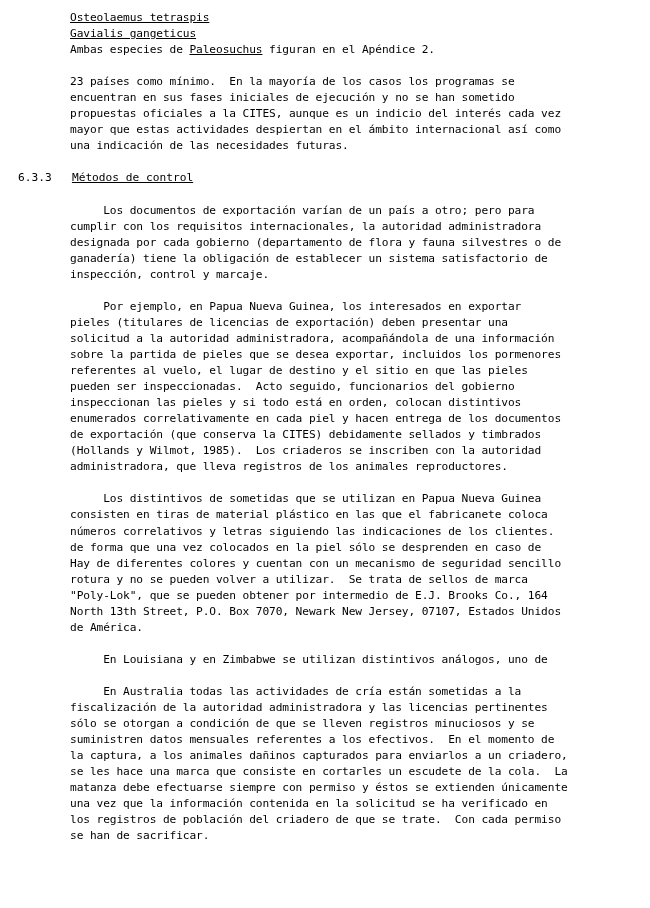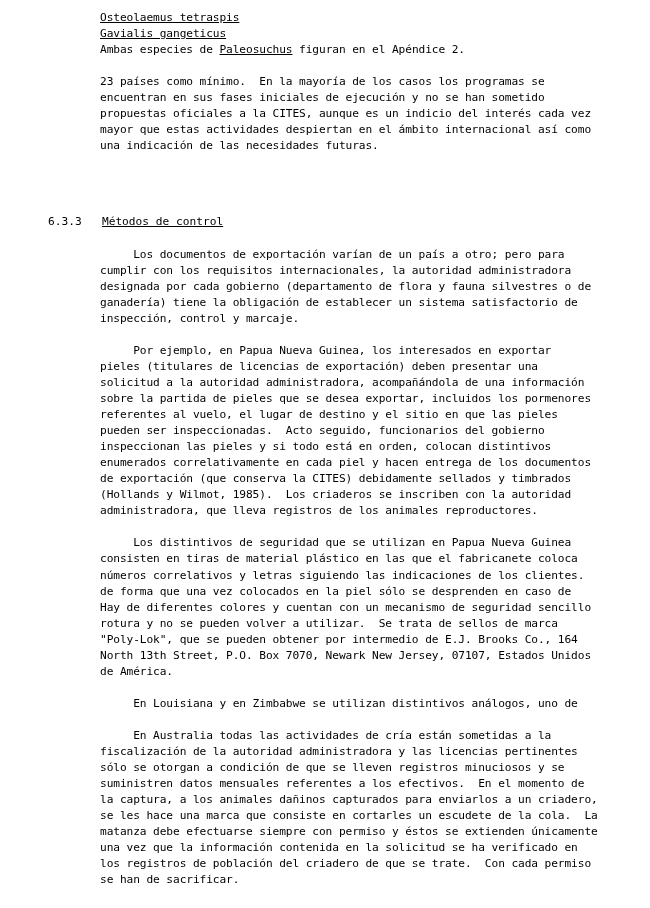--- a/index.html
+++ b/index.html
@@ -12,21 +12,21 @@
     height: 908px;
     overflow: hidden;
     font-family: "DejaVu Sans Mono", monospace;
     color: #000000;
   }
   .page {
     position: relative;
     width: 650px;
     height: 908px;
     box-sizing: border-box;
-    padding: 10px 22px 0 100px;
+    padding: 10px 22px 0 70px;
   }
   .line {
     font-size: 11.2px;
     line-height: 16.05px;
     letter-spacing: -0.1px;
     white-space: pre;
   }
   .u {
     text-decoration: underline;
   }
@@ -55,21 +55,21 @@
   <div>
     <div class="line">23 países como mínimo.  En la mayoría de los casos los programas se</div>
     <div class="line">encuentran en sus fases iniciales de ejecución y no se han sometido</div>
     <div class="line">propuestas oficiales a la CITES, aunque es un indicio del interés cada vez</div>
     <div class="line">mayor que estas actividades despiertan en el ámbito internacional así como</div>
     <div class="line">una indicación de las necesidades futuras.</div>
   </div>
 
   <div class="blank"></div>
 
-  <div class="sec-head" style="margin-left:-52px;margin-top:44px;"><span>6.3.3</span><span>   </span><span class="u">Métodos de control</span></div>
+  <div class="sec-head" style="margin-left:-52px;"><span>6.3.3</span><span>   </span><span class="u">Métodos de control</span></div>
 
   <div class="blank"></div>
 
   <div>
     <div class="line">     Los documentos de exportación varían de un país a otro; pero para</div>
     <div class="line">cumplir con los requisitos internacionales, la autoridad administradora</div>
     <div class="line">designada por cada gobierno (departamento de flora y fauna silvestres o de</div>
     <div class="line">ganadería) tiene la obligación de establecer un sistema satisfactorio de</div>
     <div class="line">inspección, control y marcaje.</div>
   </div>
@@ -86,21 +86,21 @@
     <div class="line">inspeccionan las pieles y si todo está en orden, colocan distintivos</div>
     <div class="line">enumerados correlativamente en cada piel y hacen entrega de los documentos</div>
     <div class="line">de exportación (que conserva la CITES) debidamente sellados y timbrados</div>
     <div class="line">(Hollands y Wilmot, 1985).  Los criaderos se inscriben con la autoridad</div>
     <div class="line">administradora, que lleva registros de los animales reproductores.</div>
   </div>
 
   <div class="blank"></div>
 
   <div>
-    <div class="line">     Los distintivos de seguridad que se utilizan en Papua Nueva Guinea</div>
+    <div class="line">     Los distintivos de sometidas que se utilizan en Papua Nueva Guinea</div>
     <div class="line">consisten en tiras de material plástico en las que el fabricanete coloca</div>
     <div class="line">números correlativos y letras siguiendo las indicaciones de los clientes.</div>
     <div class="line">de forma que una vez colocados en la piel sólo se desprenden en caso de</div>
     <div class="line">Hay de diferentes colores y cuentan con un mecanismo de seguridad sencillo</div>
     <div class="line">rotura y no se pueden volver a utilizar.  Se trata de sellos de marca</div>
     <div class="line">"Poly-Lok", que se pueden obtener por intermedio de E.J. Brooks Co., 164</div>
     <div class="line">North 13th Street, P.O. Box 7070, Newark New Jersey, 07107, Estados Unidos</div>
     <div class="line">de América.</div>
   </div>
 

